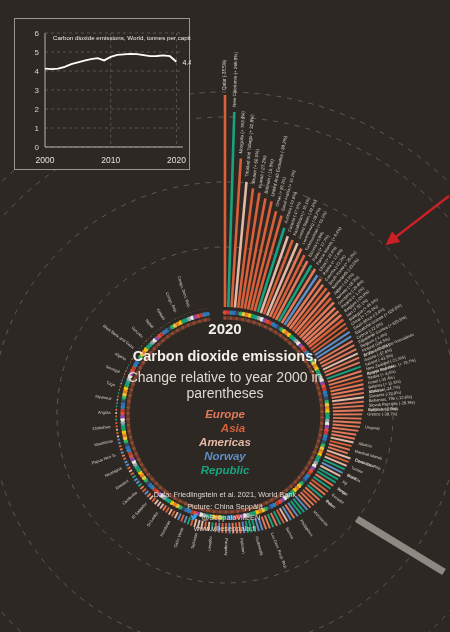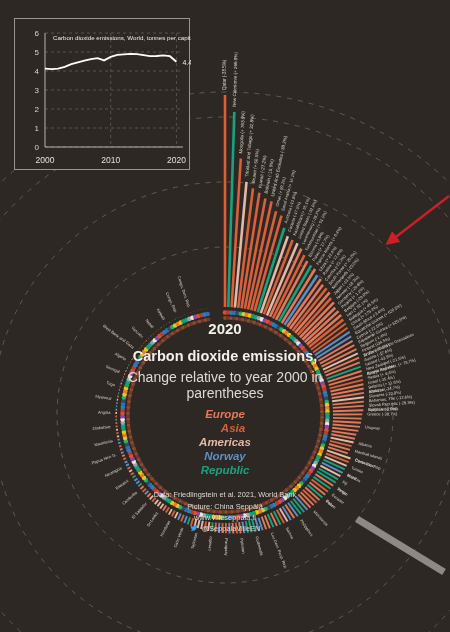--- a/index.html
+++ b/index.html
@@ -802,29 +802,29 @@
     <div class="c-legend" id="legend">
         <div style="color: rgb(226, 121, 90);">Europe</div>
         <div style="color: rgb(216, 96, 58); padding-left: 16px;">Asia</div>
         <div style="color: rgb(227, 185, 166);">Americas</div>
         <div style="color: rgb(93, 143, 198);">Norway</div>
         <div style="color: rgb(23, 163, 127);">Republic</div>
       </div>
     <div class="c-credit">
       <div>Data: Friedlingstein et al. 2021, World Bank</div>
       <div>Picture: China Seppälä</div>
-      <div>www.villeseppala.fi</div>
       <div>
         <span class="bird">
           <svg viewBox="0 0 24 24" width="8" height="8">
               <path fill="#3aa3e8" d="M23 4.9a8.9 8.9 0 0 1-2.6.7 4.5 4.5 0 0 0 2-2.5 9 9 0 0 1-2.9 1.1 4.5 4.5 0 0 0-7.7 4.1A12.8 12.8 0 0 1 2.5 3.6a4.5 4.5 0 0 0 1.4 6 4.4 4.4 0 0 1-2-.6 4.5 4.5 0 0 0 3.6 4.4 4.5 4.5 0 0 1-2 .1 4.5 4.5 0 0 0 4.2 3.1A9 9 0 0 1 1 18.5a12.7 12.7 0 0 0 6.9 2c8.3 0 12.8-6.9 12.8-12.8v-.6A9.1 9.1 0 0 0 23 4.9z"></path>
             </svg>
         </span>
         <span class="tw">@SeppalaVilleEN</span>
       </div>
+      <div>www.villeseppala.fi</div>
     </div>
   </div>
 
   <svg id="arrow" width="450" height="632" viewBox="0 0 450 632">
     <defs>
       <marker id="ah" markerWidth="6" markerHeight="6" refX="4.6" refY="3" orient="auto">
         <path d="M0,0 L6,3 L0,6 z" fill="#cc2026"></path>
       </marker>
     </defs>
     <line x1="449" y1="196" x2="388" y2="243" stroke="#cc2026" stroke-width="2.3" marker-end="url(#ah)"></line>

